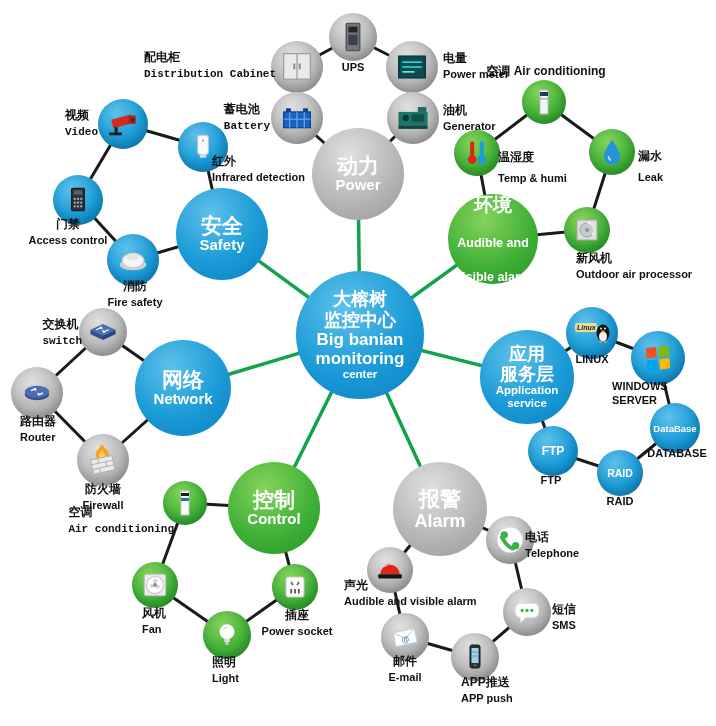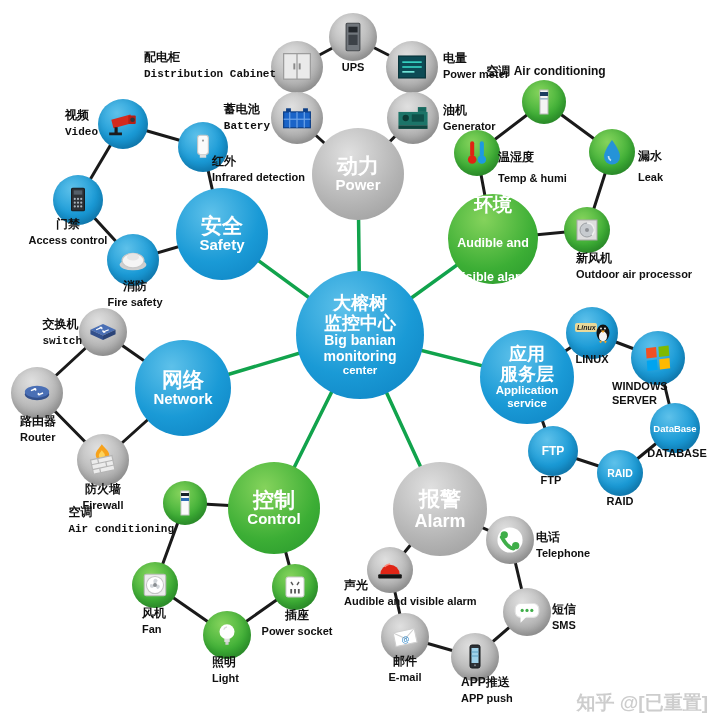--- a/index.html
+++ b/index.html
@@ -78,21 +78,21 @@
       <line x1="360" y1="335" x2="527" y2="377"></line>
         <line x1="360" y1="335" x2="274" y2="508"></line>
       <line x1="360" y1="335" x2="440" y2="509"></line>
     </g>
   </svg>
 
   <div class="node c-blue" style="left:296px;top:271px;width:128px;height:128px">
     <div class="ctxt">
       <div class="czh sm">大榕树</div>
       <div class="czh sm">监控中心</div>
-      <div style="font-size:14px">Big banian monitoring</div>
+      <div style="font-size:17px">Big banian monitoring</div>
       <div style="font-size:11.5px">center</div>
     </div>
   </div>
 
   <div class="node c-blue" style="left:176px;top:188px;width:92px;height:92px">
     <div class="ctxt">
         <div class="czh">安全</div>
     <div class="cen">Safety</div>
       </div>
   </div>
@@ -432,21 +432,21 @@
   </div>
 
   <div class="node sat c-gray" style="left:486px;top:516px;width:48px;height:48px">
     <svg class="ic" width="32" height="32" viewBox="0 0 28 28">
       <circle cx="14" cy="14" r="11" fill="#fff"></circle>
       <circle cx="9" cy="9.5" r="3.2" fill="#3fae49"></circle>
       <circle cx="19" cy="19" r="3.2" fill="#3fae49"></circle>
       <path d="M6.8 11.5 Q12 21 17 21.5" stroke="#3fae49" stroke-width="3.4" fill="none" stroke-linecap="round"></path>
     </svg>
   </div>
-  <div class="lab" style="left:536px;top:530px">
+  <div class="lab" style="left:525px;top:530px">
     <div class="lz">电话</div>
     <div class="le">Telephone</div>
   </div>
 
   <div class="node sat c-gray" style="left:503px;top:588px;width:48px;height:48px">
     <svg class="ic" width="30" height="30" viewBox="0 0 28 28">
       <rect x="3" y="6" width="22" height="13" rx="5" fill="#fff" stroke="#e2e2e2"></rect>
       <polygon points="8,18 8,24 14,18" fill="#fff"></polygon>
       <circle cx="9.5" cy="12.5" r="1.5" fill="#3fae49"></circle>
       <circle cx="14" cy="12.5" r="1.5" fill="#3fae49"></circle>
@@ -532,14 +532,13 @@
     <div class="le">RAID</div>
   </div>
 
   <div class="node sat c-blue" style="left:528px;top:426px;width:50px;height:50px">
     <span class="inner-txt" style="font-size:12px">FTP</span>
   </div>
   <div class="lab ctr" style="left:551px;top:473px">
     <div class="le">FTP</div>
   </div>
 
-  <div class="watermark">知乎 @[已重置]</div>
 </div>
 
 </body></html>

